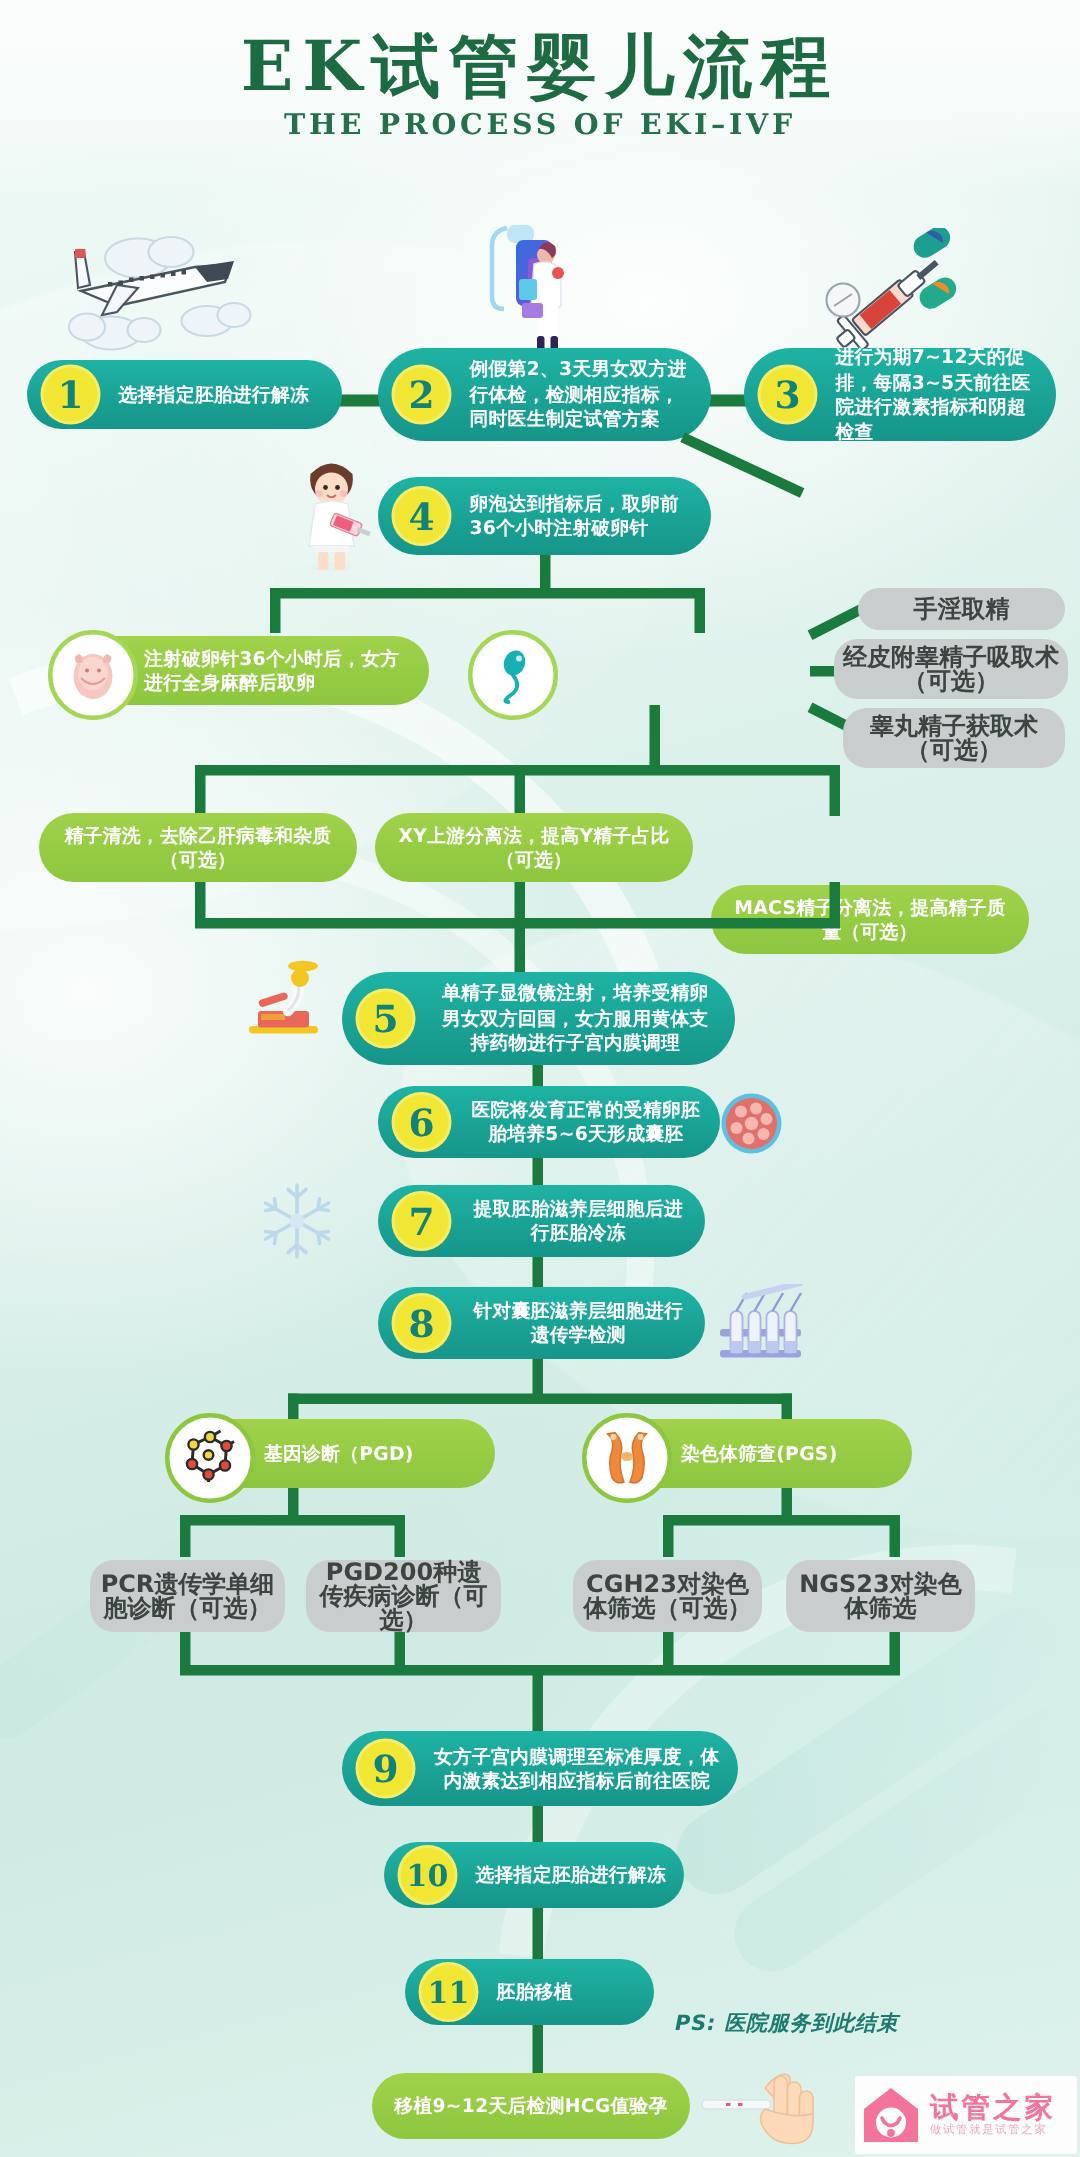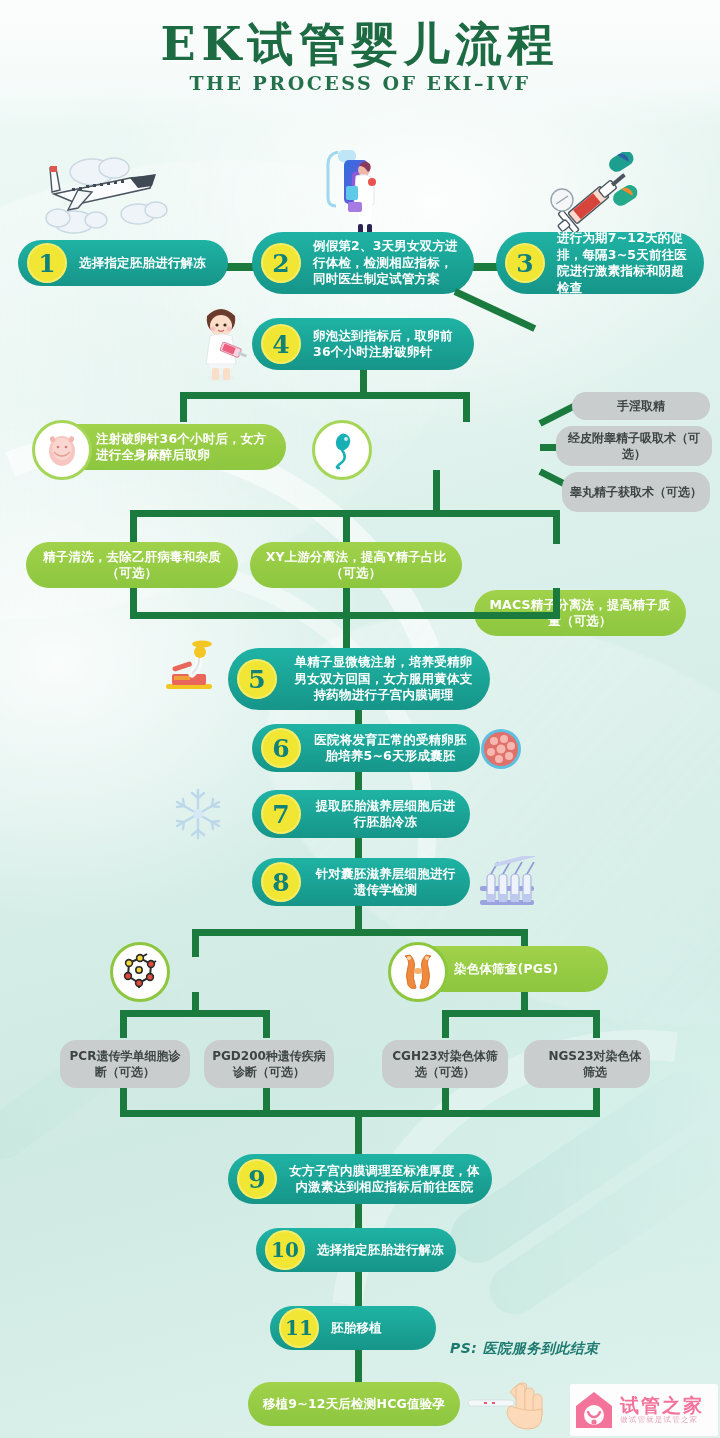--- a/index.html
+++ b/index.html
@@ -43,21 +43,21 @@
   .pill.green{background:linear-gradient(180deg,#a0d24a 0%,#8dc63f 100%);}
   .pill.grey{background:#c9cdcd;border-radius:16px;}
   .num{flex:0 0 auto;width:40px;height:40px;border-radius:50%;
        background:#f2e635;color:#0f8279;display:flex;align-items:center;justify-content:center;
        font-family:"DejaVu Serif","Liberation Serif",serif;font-weight:700;font-size:25px;
        margin-left:9px;box-shadow:inset 0 0 0 2px rgba(255,255,255,.25);}
   .num.sm{font-size:20px;}
   .ptxt{color:#ffffff;font-size:12.5px;line-height:16.5px;font-weight:700;
         padding:0 12px;letter-spacing:.2px;}
   .ptxt.c{text-align:center;width:100%;}
-  .gtxt{color:#3d4543;font-size:12px;line-height:16px;font-weight:700;
+  .gtxt{color:#3d4543;font-size:16px;line-height:16px;font-weight:700;
         text-align:center;width:100%;padding:0 6px;}
 
   
   .badge{position:absolute;width:54px;height:54px;border-radius:50%;
          background:#ffffff;border:3px solid #8dc63f;display:flex;
          align-items:center;justify-content:center;overflow:hidden;z-index:5;}
   .badge.lgreen{border-color:#a6d657;}
 
   .psnote{position:absolute;color:#1d7a6f;font-size:14px;font-weight:700;
           font-style:italic;letter-spacing:.5px;margin-top:20px;}
@@ -379,20 +379,23 @@
       </g>
       <circle cx="10" cy="12" r="3.4" fill="#f2d83c" stroke="#2b2b2b" stroke-width="1.6"></circle>
       <circle cx="9" cy="25" r="3.4" fill="#e24b3c" stroke="#2b2b2b" stroke-width="1.6"></circle>
       <circle cx="20" cy="32" r="3.4" fill="#e24b3c" stroke="#2b2b2b" stroke-width="1.6"></circle>
       <circle cx="31" cy="26" r="3.4" fill="#e24b3c" stroke="#2b2b2b" stroke-width="1.6"></circle>
       <circle cx="32" cy="13" r="3.4" fill="#e24b3c" stroke="#2b2b2b" stroke-width="1.6"></circle>
       <circle cx="21" cy="7" r="3.4" fill="#f2d83c" stroke="#2b2b2b" stroke-width="1.6"></circle>
       <circle cx="20" cy="19" r="3.2" fill="#f2d83c" stroke="#2b2b2b" stroke-width="1.6"></circle>
     </svg>
   </div>
+  <div class="pill green" style="left:114px;top:946px;width:216px;height:46px;">
+    <div class="ptxt" style="padding-left:62px;">基因诊断（PGD)</div>
+  </div>
 
   <div class="badge" style="left:388px;top:942px;">
     <svg width="42" height="42" viewBox="0 0 42 42">
       <g fill="#ef8a3c" stroke="#d9722b" stroke-width="1">
         <path d="M13 4 q6 6 4 14 q-2 9 2 19 q-5 2 -8 -3 q-3 -10 0 -18 q2 -7 -3 -11 Z"></path>
         <path d="M29 4 q-6 6 -4 14 q2 9 -2 19 q5 2 8 -3 q3 -10 0 -18 q-2 -7 3 -11 Z"></path>
       </g>
       <ellipse cx="21" cy="20" rx="4" ry="3" fill="#f7b26a"></ellipse>
       <circle cx="12" cy="7" r="2" fill="#ffd7a8"></circle>
         <circle cx="30" cy="7" r="2" fill="#ffd7a8"></circle>
@@ -414,21 +417,21 @@
 
   <div class="pill grey" style="left:60px;top:1040px;width:130px;height:48px;justify-content:center;">
     <div class="gtxt">PCR遗传学单细胞诊断（可选）</div>
   </div>
   <div class="pill grey" style="left:204px;top:1040px;width:130px;height:48px;justify-content:center;">
     <div class="gtxt">PGD200种遗传疾病诊断（可选）</div>
   </div>
   <div class="pill grey" style="left:382px;top:1040px;width:126px;height:48px;justify-content:center;">
     <div class="gtxt">CGH23对染色体筛选（可选）</div>
   </div>
-  <div class="pill grey" style="left:524px;top:1040px;width:126px;height:48px;justify-content:center;padding-left:16px;">
+  <div class="pill grey" style="left:524px;top:1040px;width:126px;height:48px;justify-content:center;">
     <div class="gtxt">NGS23对染色体筛选</div>
   </div>
 
   <div class="ln" style="left:120px;top:1088px;width:7px;height:26px;"></div>
   <div class="ln" style="left:263px;top:1088px;width:7px;height:26px;"></div>
   <div class="ln" style="left:442px;top:1088px;width:7px;height:26px;"></div>
   <div class="ln" style="left:593px;top:1088px;width:7px;height:26px;"></div>
   <div class="ln" style="left:120px;top:1110px;width:480px;height:7px;"></div>
   <div class="ln" style="left:355px;top:1110px;width:7px;height:48px;"></div>
 

